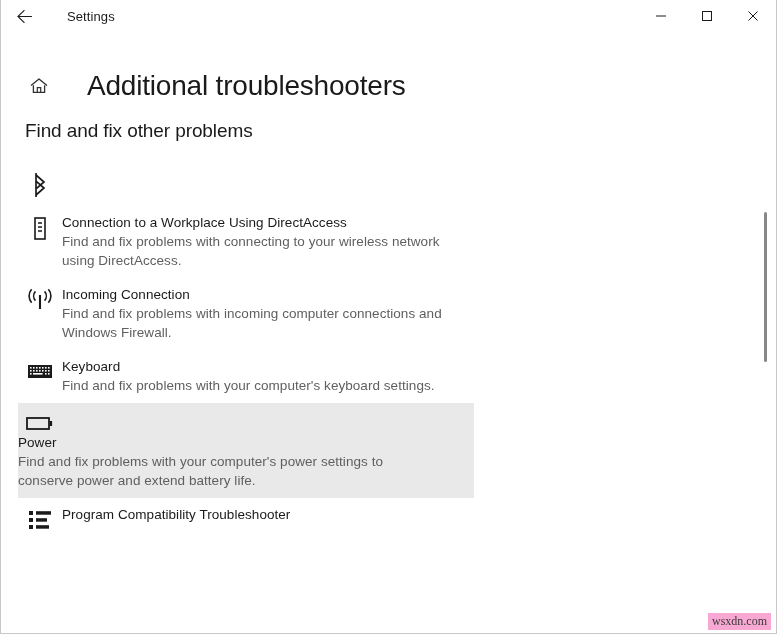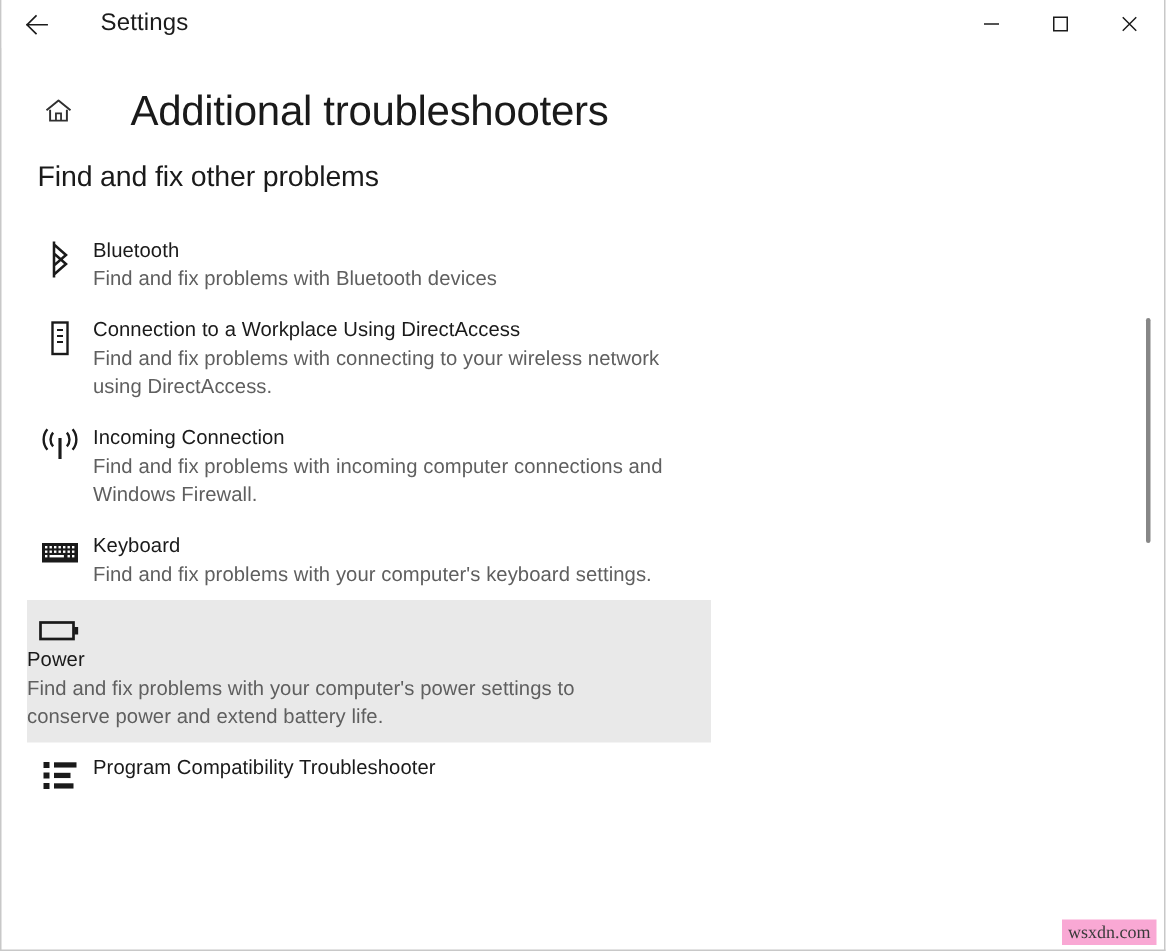--- a/index.html
+++ b/index.html
@@ -32,21 +32,21 @@
   }
   .back-btn {
     width: 46px;
     height: 32px;
     display: flex;
     align-items: center;
     justify-content: center;
     cursor: default;
   }
   .titlebar-text {
-    font-size: 16px;
+    font-size: 13px;
     color: #1b1b1b;
     margin-left: 20px;
     letter-spacing: 0.1px;
   }
   .caption-buttons {
     position: absolute;
     top: 0;
     right: 0;
     display: flex;
     height: 32px;
@@ -58,21 +58,21 @@
     align-items: center;
     justify-content: center;
     cursor: default;
   }
 
   
   .page-header {
     display: flex;
     align-items: center;
     padding-left: 23px;
-    margin-top: 20px;
+    margin-top: 32px;
     height: 44px;
   }
   .home-icon-wrap {
     width: 30px;
     height: 30px;
     display: flex;
     align-items: center;
     justify-content: center;
     flex: none;
   }
@@ -206,24 +206,20 @@
 
   <div class="section-title">Find and fix other problems</div>
 
   <div class="list">
 
     <div class="tsrow">
       <div class="tsicon">
         <svg width="22" height="26" viewBox="0 0 22 26">
           <path d="M7 23 L15 16 L7 9 L7 25 M7 1 L7 17 L15 10 L7 3" stroke="#1a1a1a" stroke-width="1.7" fill="none" stroke-linejoin="miter"></path>
         </svg>
-      </div>
-      <div class="tstext">
-        <div class="tstitle">Bluetooth</div>
-        <div class="tsdesc">Find and fix problems with Bluetooth devices</div>
       </div>
     </div>
 
     <div class="tsrow">
       <div class="tsicon">
         <svg width="22" height="26" viewBox="0 0 22 26">
           <rect x="6" y="2" width="10" height="21" stroke="#1a1a1a" stroke-width="1.6" fill="none"></rect>
           <path d="M9 7 L13 7 M9 11 L13 11 M9 15 L13 15" stroke="#1a1a1a" stroke-width="1.3"></path>
         </svg>
       </div>

